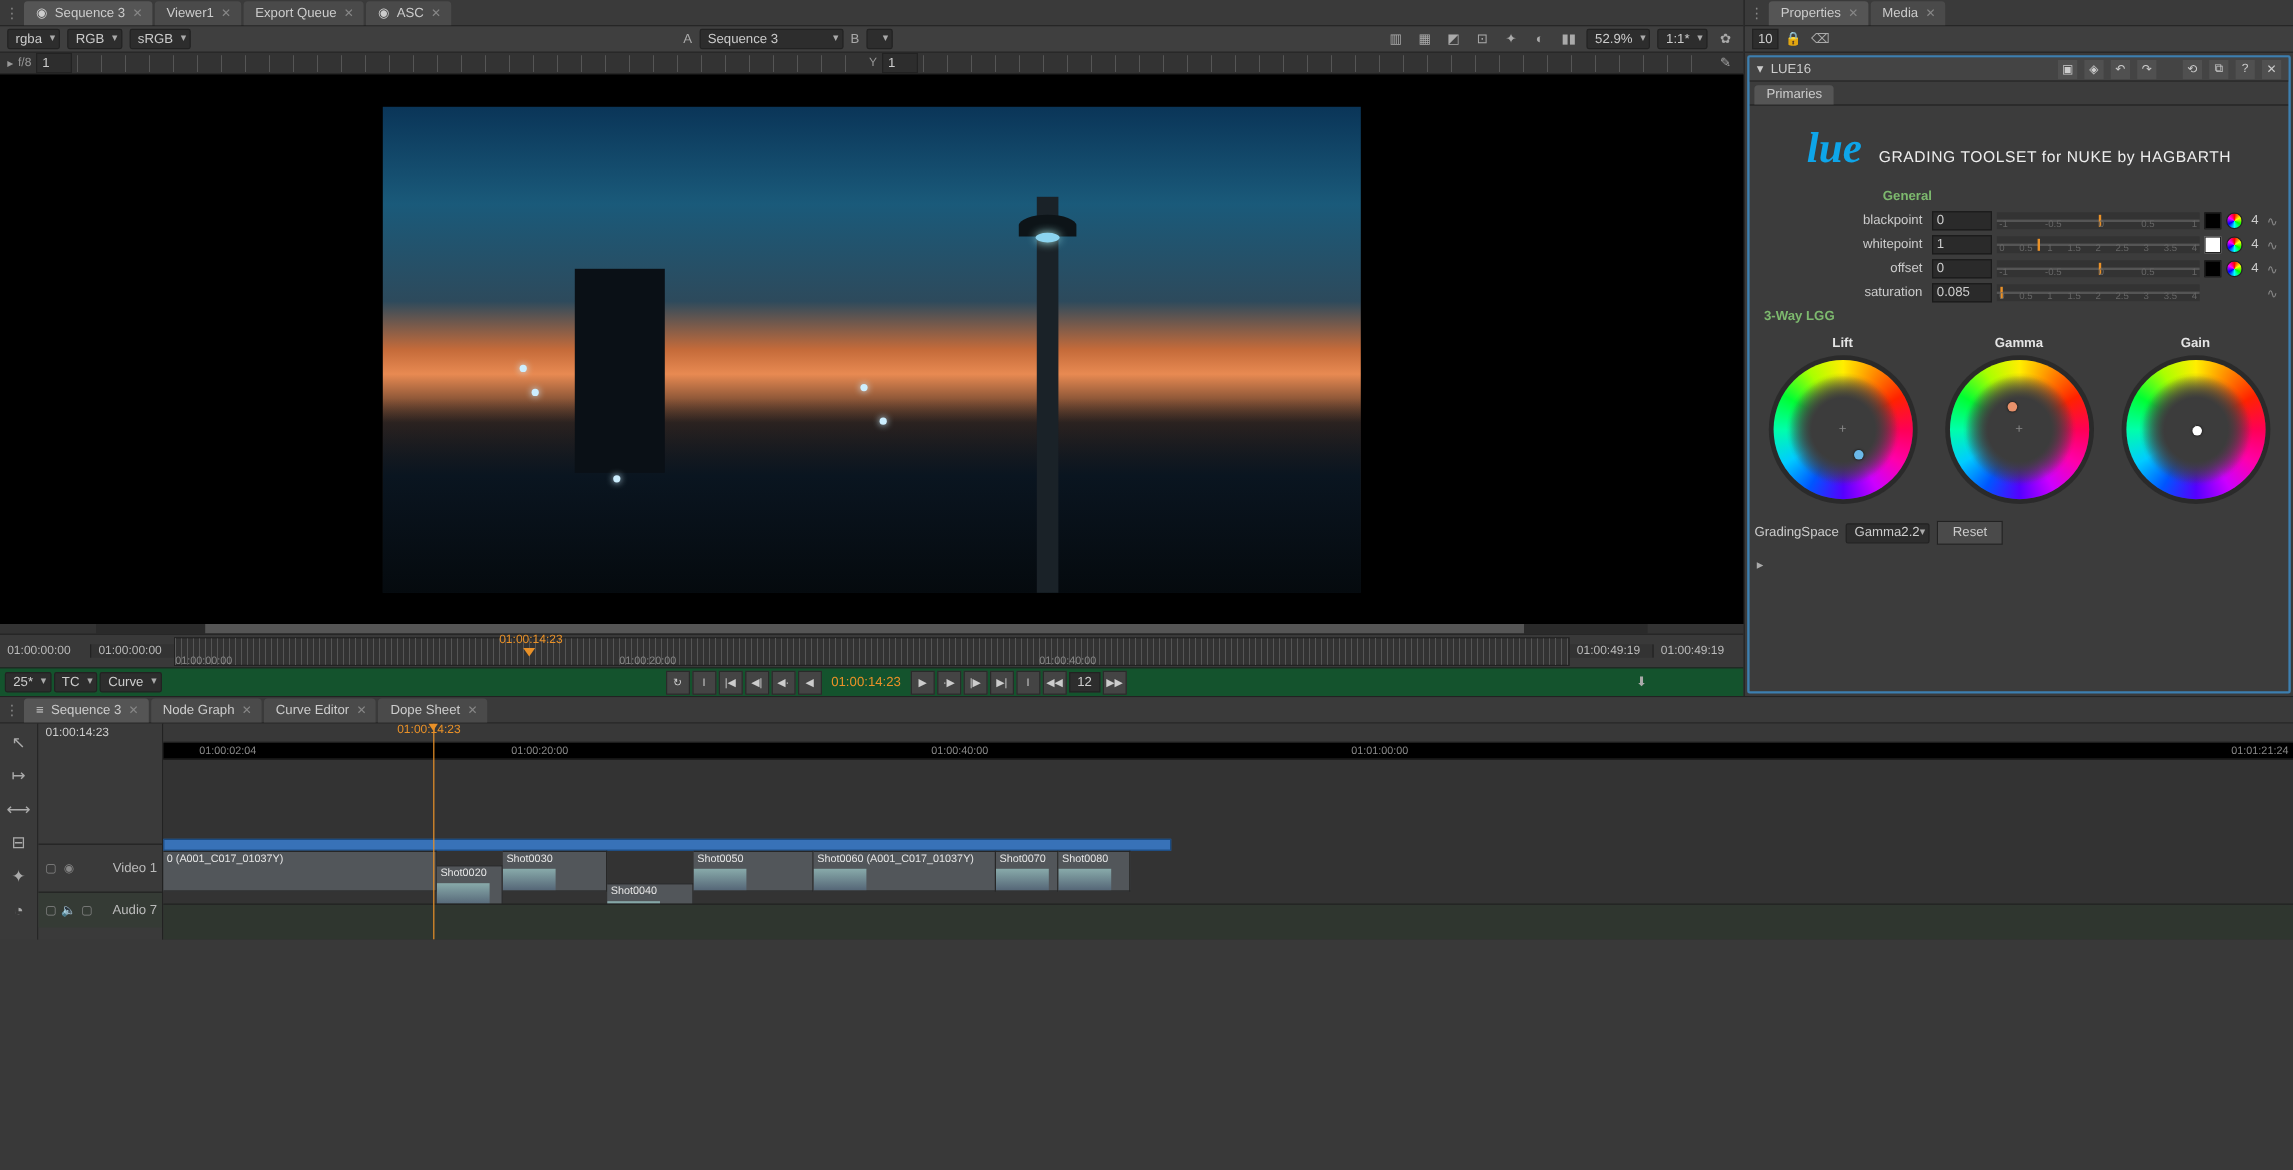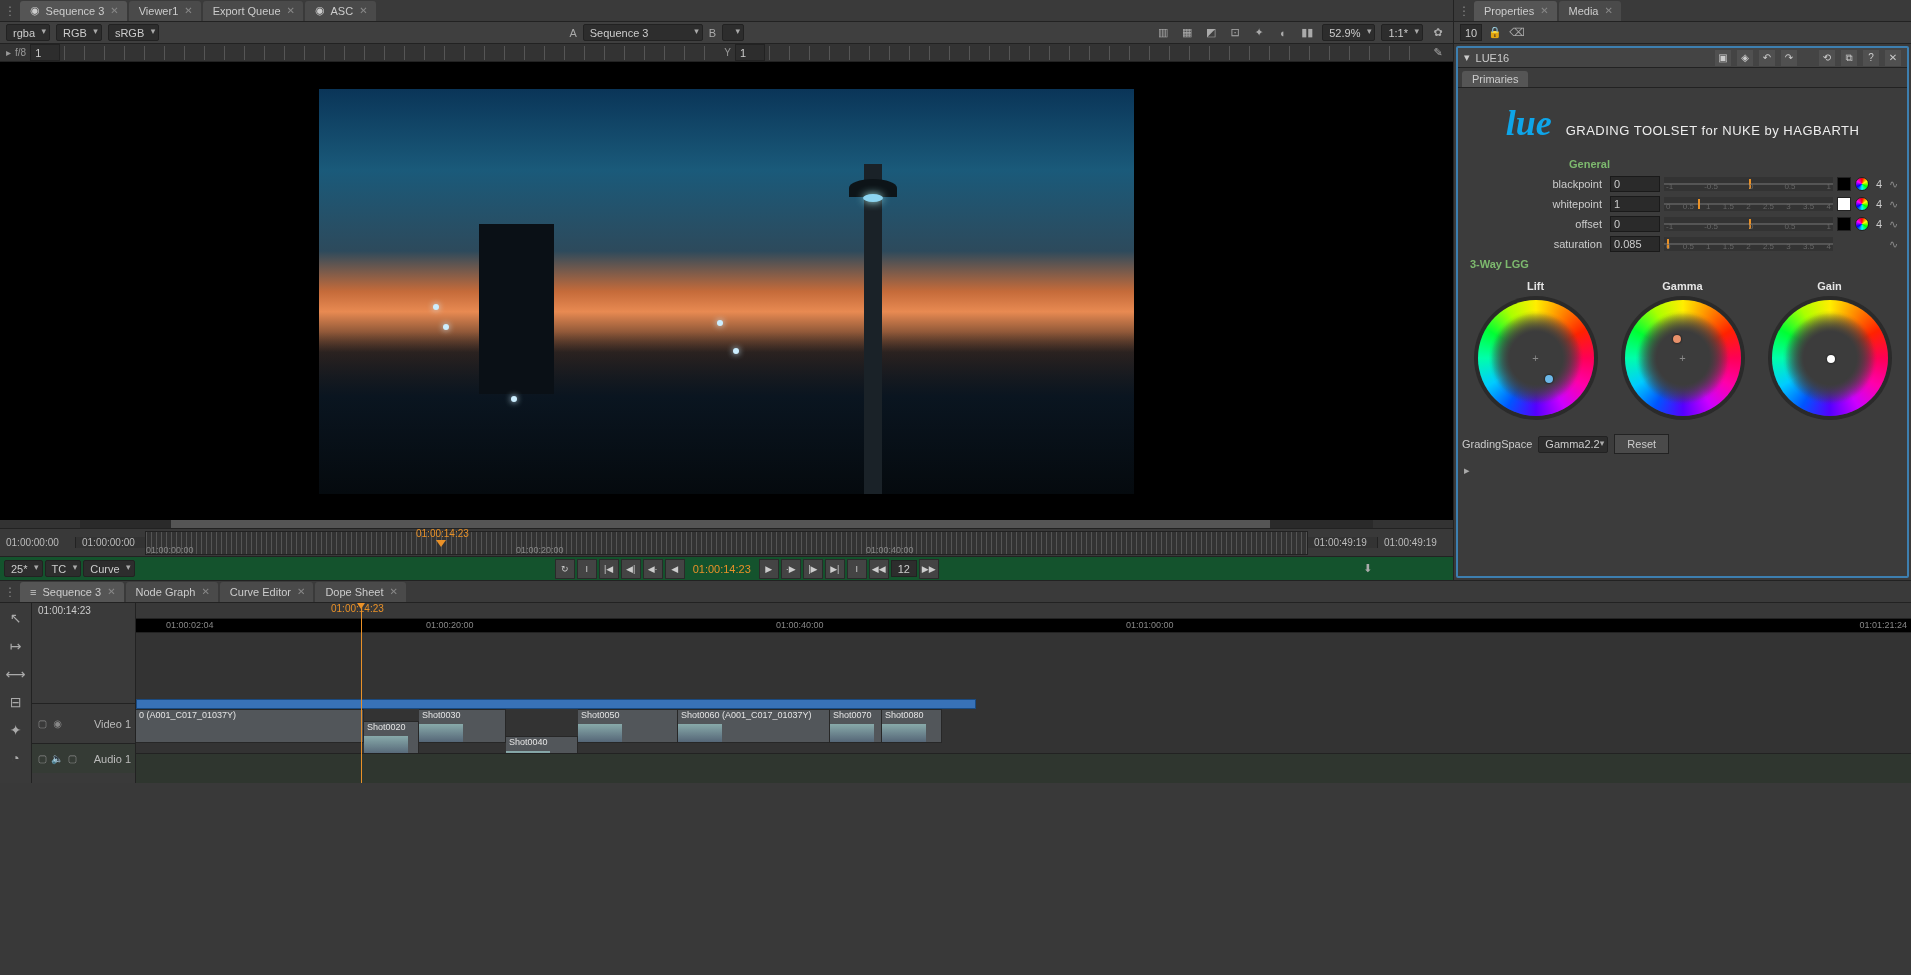--- a/index.html
+++ b/index.html
@@ -470,21 +470,21 @@
       <div style="height:56px"></div>
       <div class="track-row">
         <span class="ticon">▢</span>
         <span class="ticon">◉</span>
         <span class="tname">Video 1</span>
       </div>
       <div class="track-row" style="height:30px; background:#353b35">
         <span class="ticon">▢</span>
         <span class="ticon">🔈</span>
         <span class="ticon">▢</span>
-        <span class="tname">Audio 1</span>
+        <span class="tname">Audio 7</span>
       </div>
     </div>
     <div class="timeline-area">
       <div class="tl-ruler">
         <div class="pl">
             <div class="lbl">01:00:14:23</div>
           </div>
       </div>
       <div class="tl-ruler2">
         <span class="tick" style="left:30px">01:00:02:04</span>

